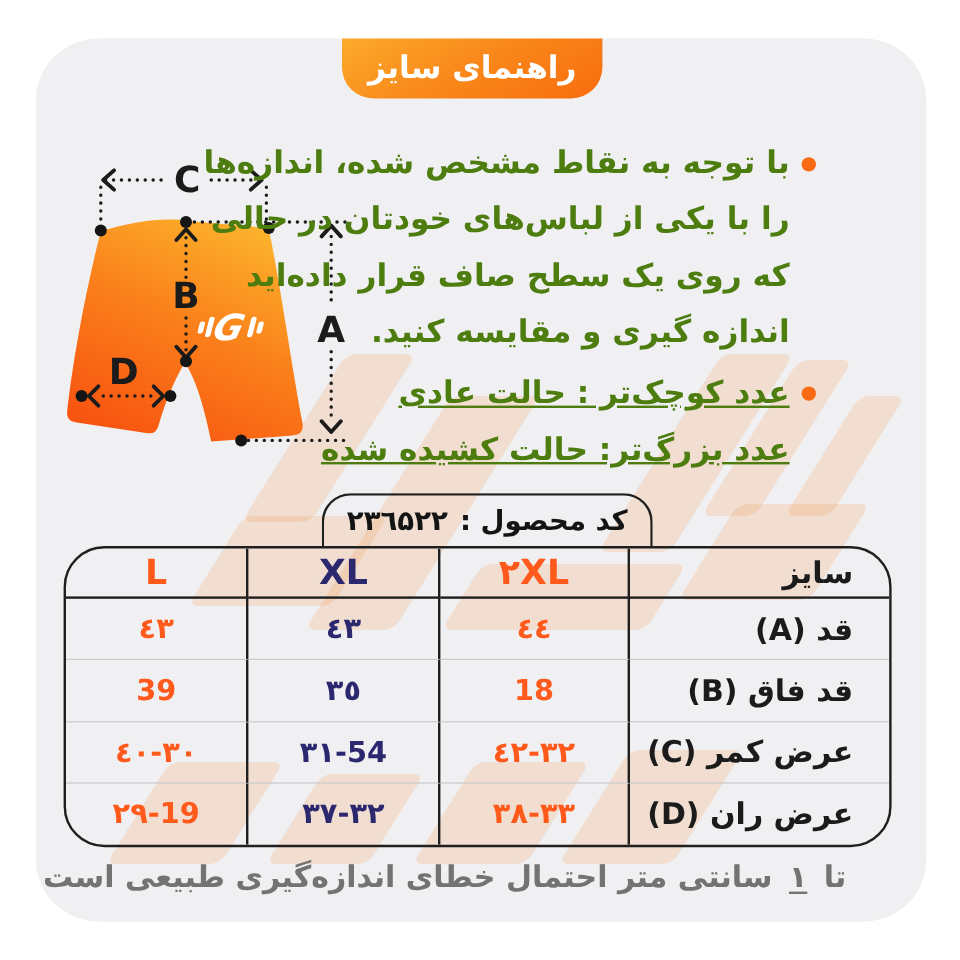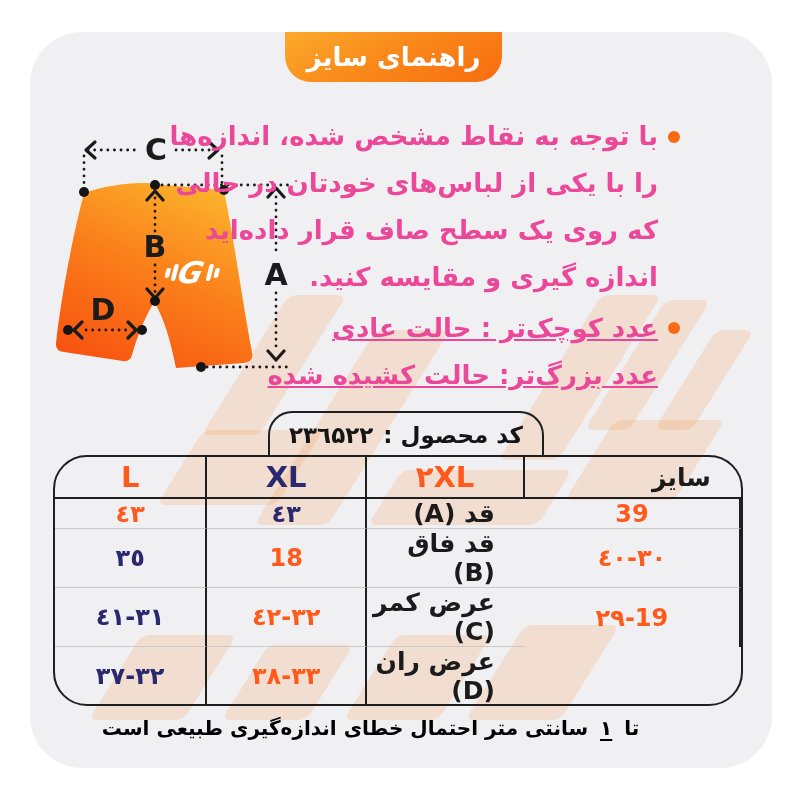--- a/index.html
+++ b/index.html
@@ -22,49 +22,49 @@
     border-radius:0 0 26px 26px;display:flex;align-items:center;justify-content:center;
     color:#fff;font-size:26px;font-weight:bold;}
 
   
   .shorts-svg{position:absolute;left:40px;top:105px;}
 
   
   .dot{position:absolute;width:12px;height:12px;border-radius:50%;background:#f96a13;}
   .dot1{top:131px;right:56px;}
   .dot2{top:322px;right:56px;}
-  .btxt{position:absolute;right:78px;direction:rtl;text-align:right;color:#ec4899;
+  .btxt{position:absolute;right:78px;direction:rtl;text-align:right;color:#4d7c0f;
     font-size:26px;font-weight:bold;line-height:47px;white-space:nowrap;margin-left:45px;}
   .btxt1{top:113px;}
   .btxt2{top:305px;text-decoration:underline;}
 
   
   .code-badge{position:absolute;left:268px;top:411px;width:276px;height:46px;
     border:2.5px solid #1f1f1f;border-bottom:none;border-radius:24px 24px 0 0;
     box-sizing:border-box;display:flex;align-items:center;justify-content:center;gap:10px;
     direction:rtl;font-size:23px;font-weight:bold;color:#141414;}
   .code-badge .num{direction:ltr;unicode-bidi:isolate;}
 
   
   .size-table{position:absolute;left:53px;top:455px;width:690px;height:251px;
     border:2.5px solid #1f1f1f;border-radius:34px;box-sizing:border-box;overflow:hidden;
     display:grid;grid-template-columns:22.2% 23.3% 23% 31.5%;grid-template-rows:42px repeat(4,1fr);}
   .cell{display:flex;align-items:center;justify-content:center;font-weight:bold;
     font-size:24px;direction:ltr;unicode-bidi:isolate;box-sizing:border-box;}
   .vline{border-right:2.5px solid #1f1f1f;}
   .hdr{border-bottom:2.5px solid #1f1f1f;font-size:29px;}
   .rowline{border-bottom:1.5px solid #c9c9ca;}
-  .lbl{direction:rtl;justify-content:flex-start;padding-right:30px;color:#1b1b1b;font-size:25px;}
+  .lbl{direction:rtl;justify-content:flex-start;padding-right:30px;color:#1b1b1b;font-size:25px;text-align:center;}
   .hdr.lbl{font-size:25px;}
   .c-orange{color:#ff5a1b;}
   .c-navy{color:#2b2870;}
 
   
   .footnote{position:absolute;left:30px;right:30px;top:716px;text-align:center;direction:rtl;
-    font-size:20px;font-weight:bold;color:#000000;}
+    font-size:25px;font-weight:bold;color:#737373;}
   .footnote .one{text-decoration:underline;text-underline-offset:4px;margin:0 5px;direction:ltr;unicode-bidi:isolate;}
   .footnote .sp{margin-left:5px;}
 </style>
 </head>
 <body>
 
 <div class="page">
   <div class="panel">
 
     <div class="wm">
@@ -167,29 +167,30 @@
 
     <div class="size-table">
 
       <div class="cell hdr vline c-orange">L</div>
       <div class="cell hdr vline c-navy">XL</div>
       <div class="cell hdr vline c-orange">۲XL</div>
       <div class="cell hdr lbl">سایز</div>
 
       <div class="cell vline rowline c-orange">٤٣</div>
       <div class="cell vline rowline c-navy">٤٣</div>
+      <div class="cell vline rowline c-orange">٤٤</div>
       <div class="cell rowline lbl">قد (A)</div>
 
       <div class="cell vline rowline c-orange">39</div>
       <div class="cell vline rowline c-navy">٣٥</div>
       <div class="cell vline rowline c-orange">18</div>
       <div class="cell rowline lbl">قد فاق (B)</div>
 
       <div class="cell vline rowline c-orange">٣٠-٤٠</div>
-      <div class="cell vline rowline c-navy">٣١-٤١</div>
+      <div class="cell vline rowline c-navy">٣١-54</div>
       <div class="cell vline rowline c-orange">٣٢-٤٢</div>
       <div class="cell rowline lbl">عرض کمر (C)</div>
 
       <div class="cell vline c-orange">٢٩-19</div>
       <div class="cell vline c-navy">٣٢-٣٧</div>
       <div class="cell vline c-orange">٣٣-٣٨</div>
       <div class="cell lbl">عرض ران (D)</div>
     </div>
 
     <div class="footnote">

